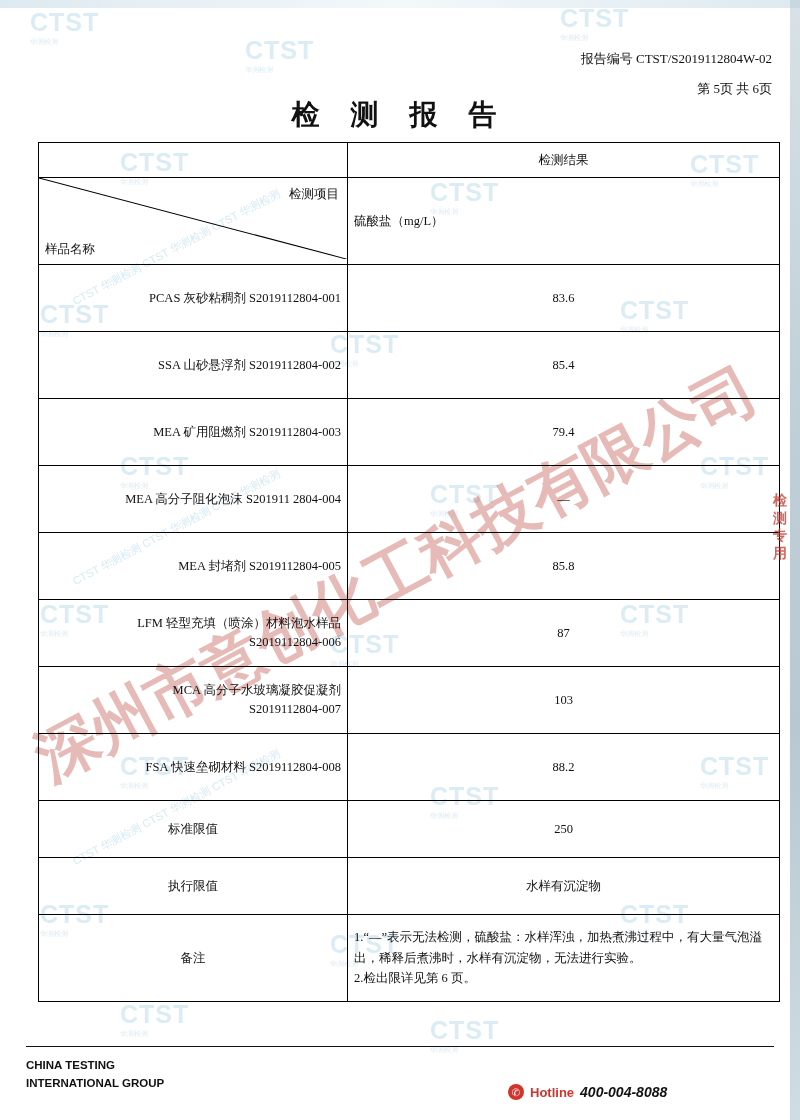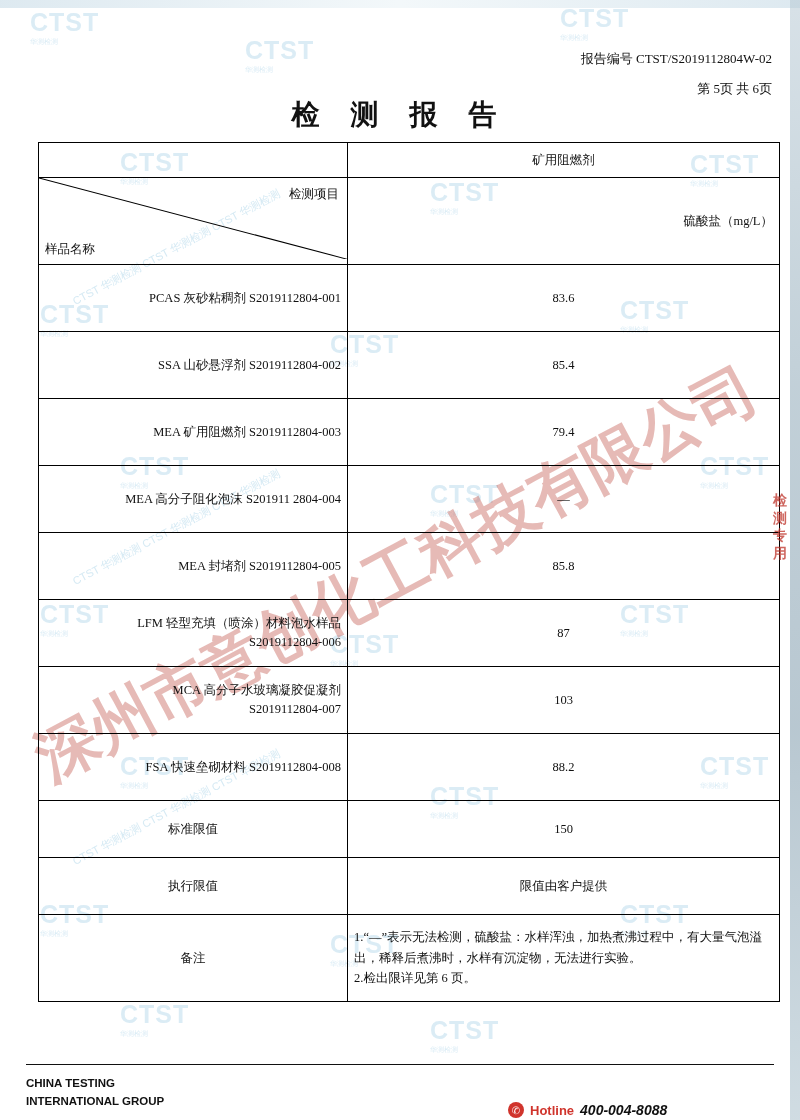--- a/index.html
+++ b/index.html
@@ -143,21 +143,21 @@
     font-size: 12.5px;
     margin-left: 39px;
   }
   .corner .lbl-sample {
     position: absolute;
     left: 6px;
     bottom: 6px;
     font-size: 12.5px;
   }
   .unit-cell {
-    text-align: right;
+    text-align: left;
     height: 78px;
     font-size: 12.5px;
   }
   .sample-cell {
     height: 58px;
     text-align: right;
     line-height: 1.5;
     margin-left: 48px;
   }
   .value-cell {
@@ -176,21 +176,21 @@
     font-size: 12.5px;
     padding: 7px 9px;
   }
 
   
   .footer {
     position: absolute;
     left: 0;
     right: 0;
     bottom: 0;
-    height: 56px;
+    height: 74px;
   }
   .footer-rule {
     position: absolute;
     left: 26px;
     right: 26px;
     top: 0;
     border-top: 1px solid #111;
   }
   .brand {
     position: absolute;
@@ -315,21 +315,21 @@
 <div class="page">
 
   <div class="report-no">报告编号 CTST/S2019112804W-02</div>
   <div class="page-no">第 5页  共 6页</div>
   <div class="doc-title">检 测 报 告</div>
 
   <table class="results">
     <tbody>
       <tr>
         <td class="col-left" style="border-bottom:none; border-right:none; height:26px;"></td>
-        <td class="hdr-span">矿用阻燃剂</td>
+        <td class="hdr-span">检测结果</td>
       </tr>
 
       <tr>
         <td class="col-left corner">
           <svg class="diag" viewBox="0 0 296 78" preserveAspectRatio="none">
             <line x1="0" y1="0" x2="296" y2="78" stroke="#000" stroke-width="1"></line>
           </svg>
           <span class="lbl-item">检测项目</span>
           <span class="lbl-sample">样品名称</span>
         </td>
@@ -366,25 +366,25 @@
 S2019112804-007</td>
         <td class="value-cell">103</td>
       </tr>
       <tr>
         <td class="col-left sample-cell">FSA 快速垒砌材料 S2019112804-008</td>
         <td class="value-cell">88.2</td>
       </tr>
 
       <tr>
         <td class="col-left label-cell">标准限值</td>
-        <td class="value-cell">150</td>
+        <td class="value-cell">250</td>
       </tr>
       <tr>
         <td class="col-left label-cell">执行限值</td>
-        <td class="value-cell">限值由客户提供</td>
+        <td class="value-cell">水样有沉淀物</td>
       </tr>
       <tr>
         <td class="col-left note-label" style="height:78px;">备注</td>
         <td class="note-body" style="white-space:pre-line;">1.“—”表示无法检测，硫酸盐：水样浑浊，加热煮沸过程中，有大量气泡溢出，稀释后煮沸时，水样有沉淀物，无法进行实验。
 2.检出限详见第 6 页。</td>
       </tr>
     </tbody>
   </table>
 
   <div class="footer">

